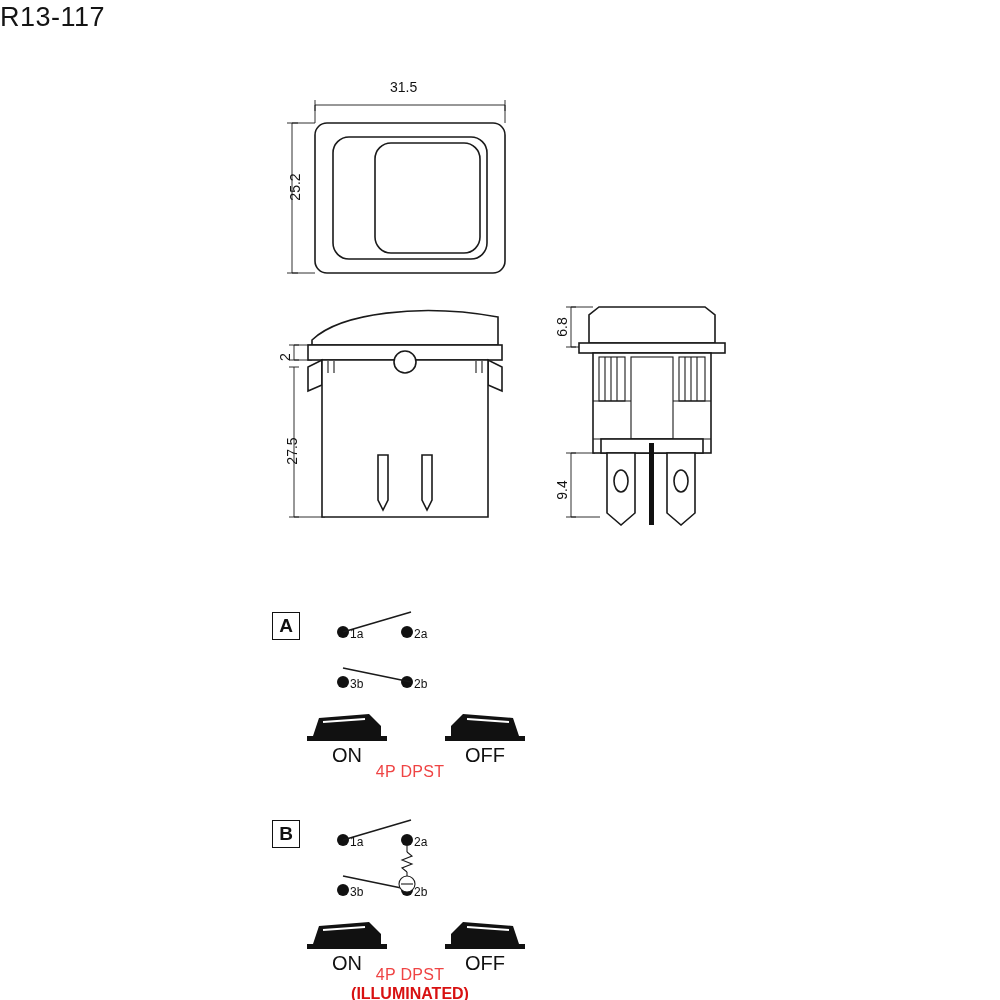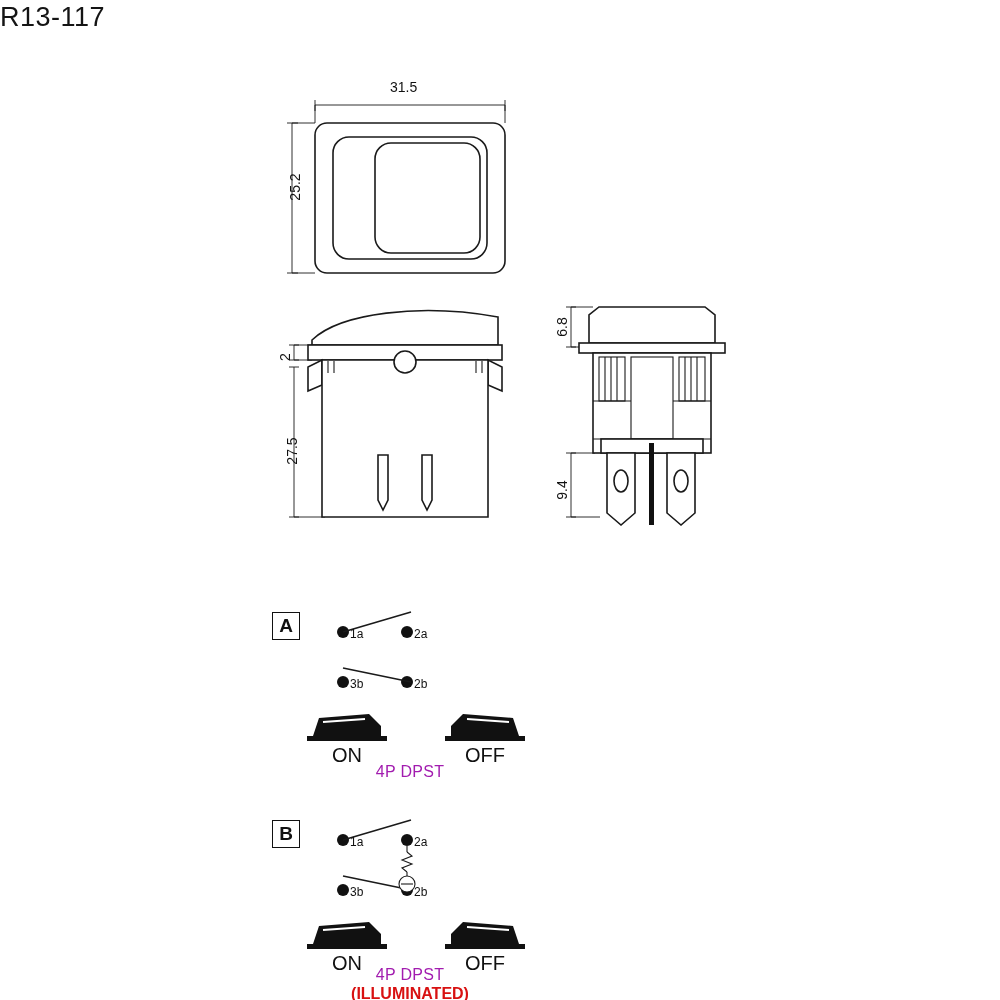--- a/index.html
+++ b/index.html
@@ -21,21 +21,21 @@
   .ln-thin{stroke:#1a1a1a;stroke-width:1.1;fill:none;}
   .dim{stroke:#1a1a1a;stroke-width:0.9;fill:none;}
   .fillblk{fill:#111;}
   .white{fill:#ffffff;}
   .boxlabel{
     border:1.8px solid #111;width:26px;height:26px;
     display:flex;align-items:center;justify-content:center;
     font-size:19px;font-weight:bold;color:#111;
   }
   .sw-label{font-size:20px;color:#111;text-align:center;}
-  .sw-sub{font-size:16px;color:#a21caf;text-align:center;letter-spacing:0.3px;}
+  .sw-sub{font-size:16px;color:#ef4444;text-align:center;letter-spacing:0.3px;}
   .illum{font-size:16px;color:#d81111;text-align:center;font-weight:bold;}
   .pin{font-size:12px;color:#111;}
 </style>
 </head>
 <body>
 
 <div class="stage">
 
   <div class="abs title">R13-117</div>
 

